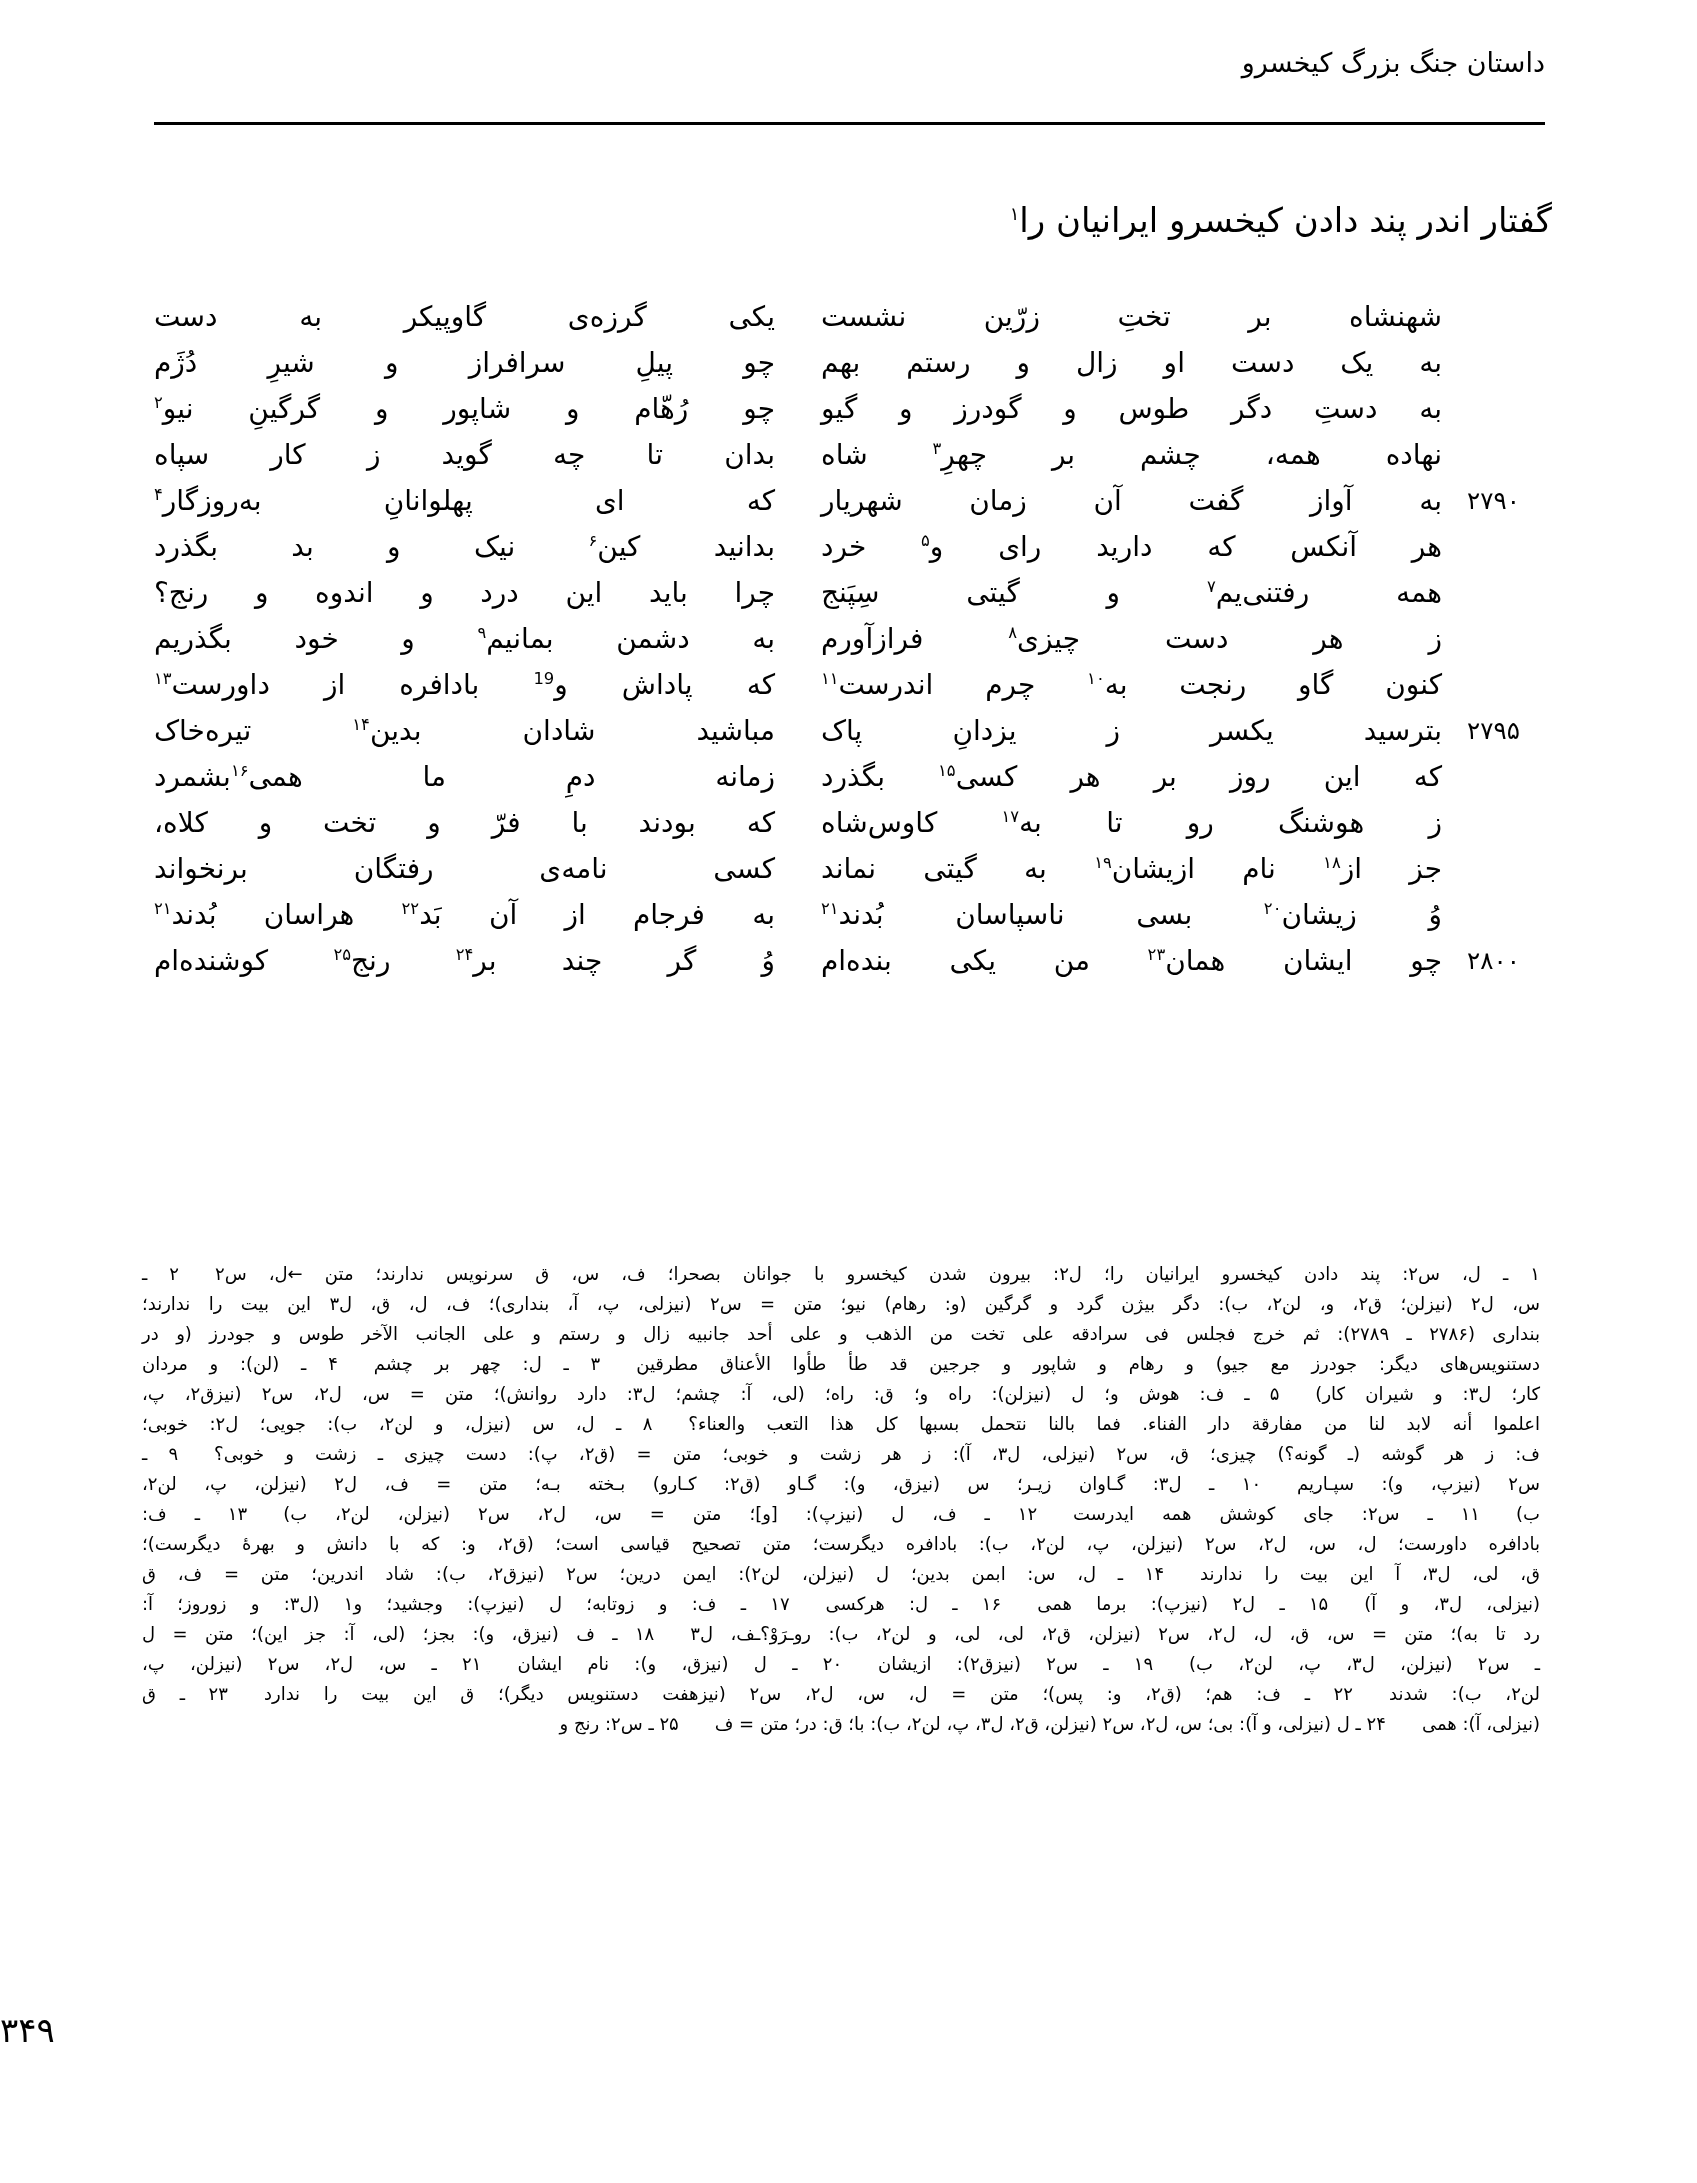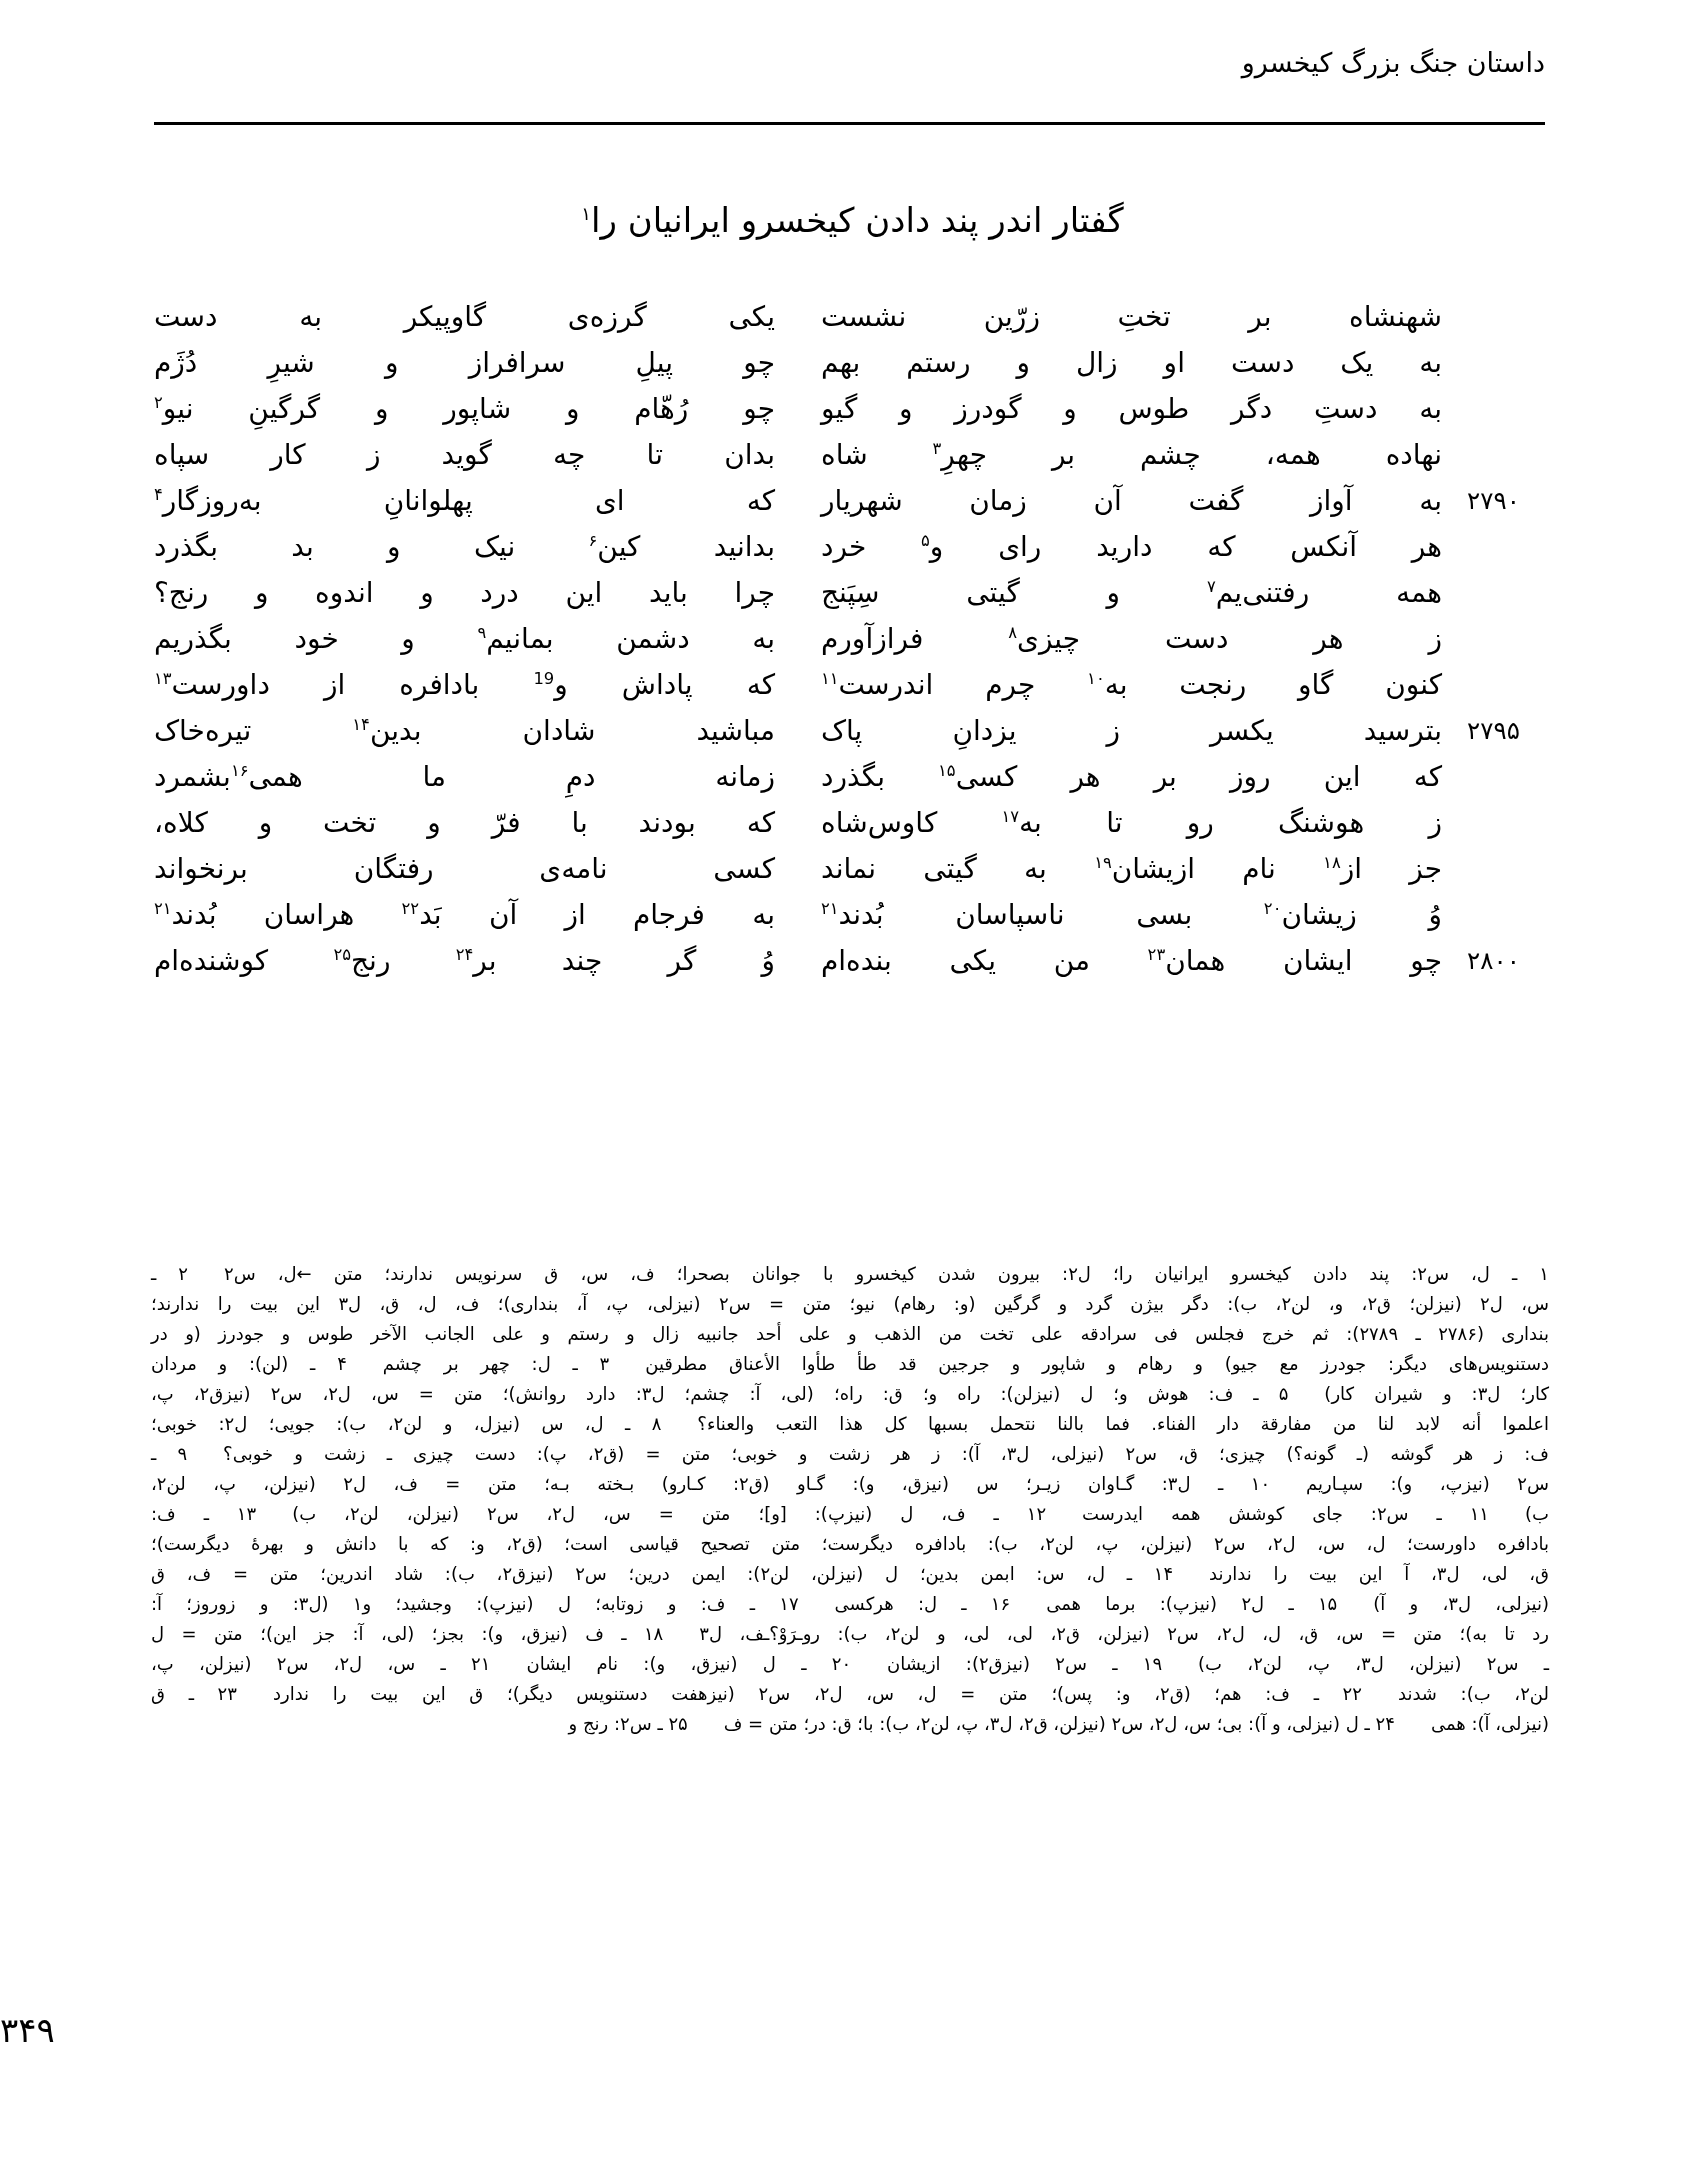--- a/index.html
+++ b/index.html
@@ -41,21 +41,20 @@
     height: 3.4px;
     background: #000;
   }
 
   
   #section-title {
     position: absolute;
     top: 196px;
     right: 146px;
     left: 153px;
-    text-align: center;
     direction: rtl;
   }
   #section-title .st-text {
     font-size: 34px;
     line-height: 48px;
     white-space: nowrap;
   }
   #section-title .fn-mark {
     font-size: 18px;
     vertical-align: super;
@@ -109,21 +108,21 @@
   .fn-mark {
     font-size: 16.4px;
     vertical-align: super;
     line-height: 0;
   }
 
   
   #apparatus {
     position: absolute;
     top: 1259px;
-    right: 149px;
+    right: 158px;
     width: 1398px;
     direction: rtl;
     font-size: 18px;
     line-height: 30px;
     text-align: justify;
     text-align-last: justify;
     word-spacing: 0px;
   }
   #apparatus .gap {
     display: inline-block;

